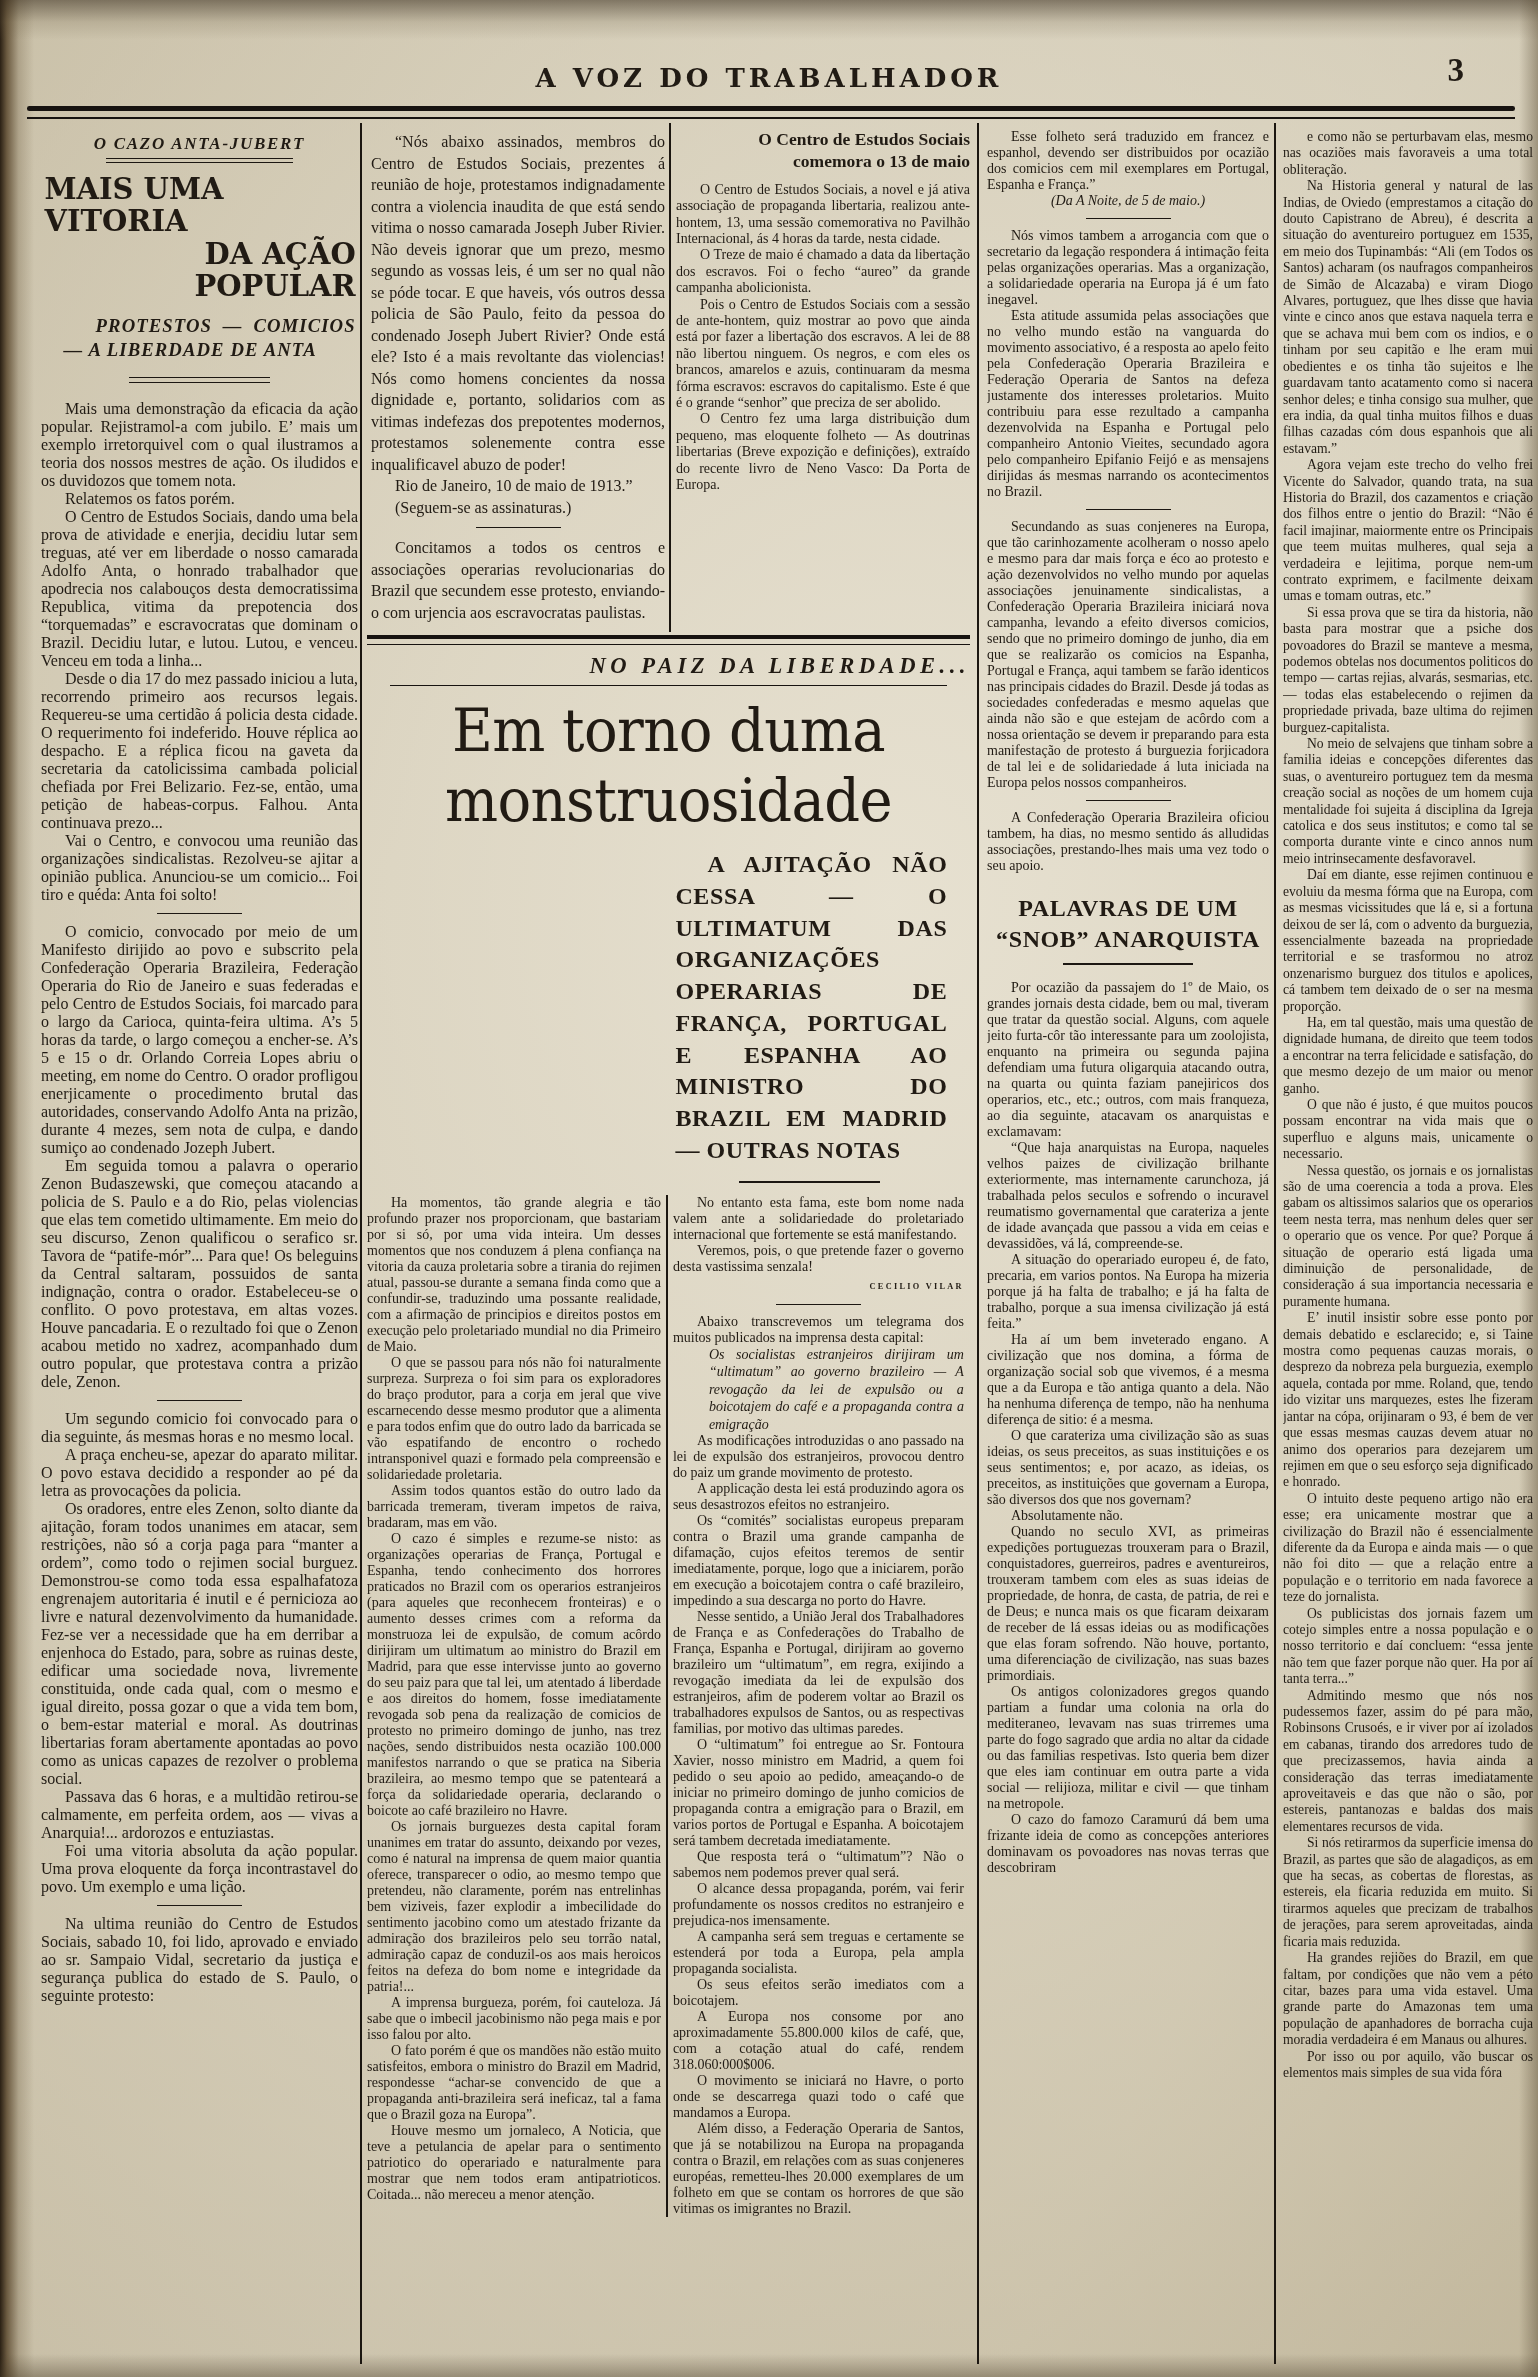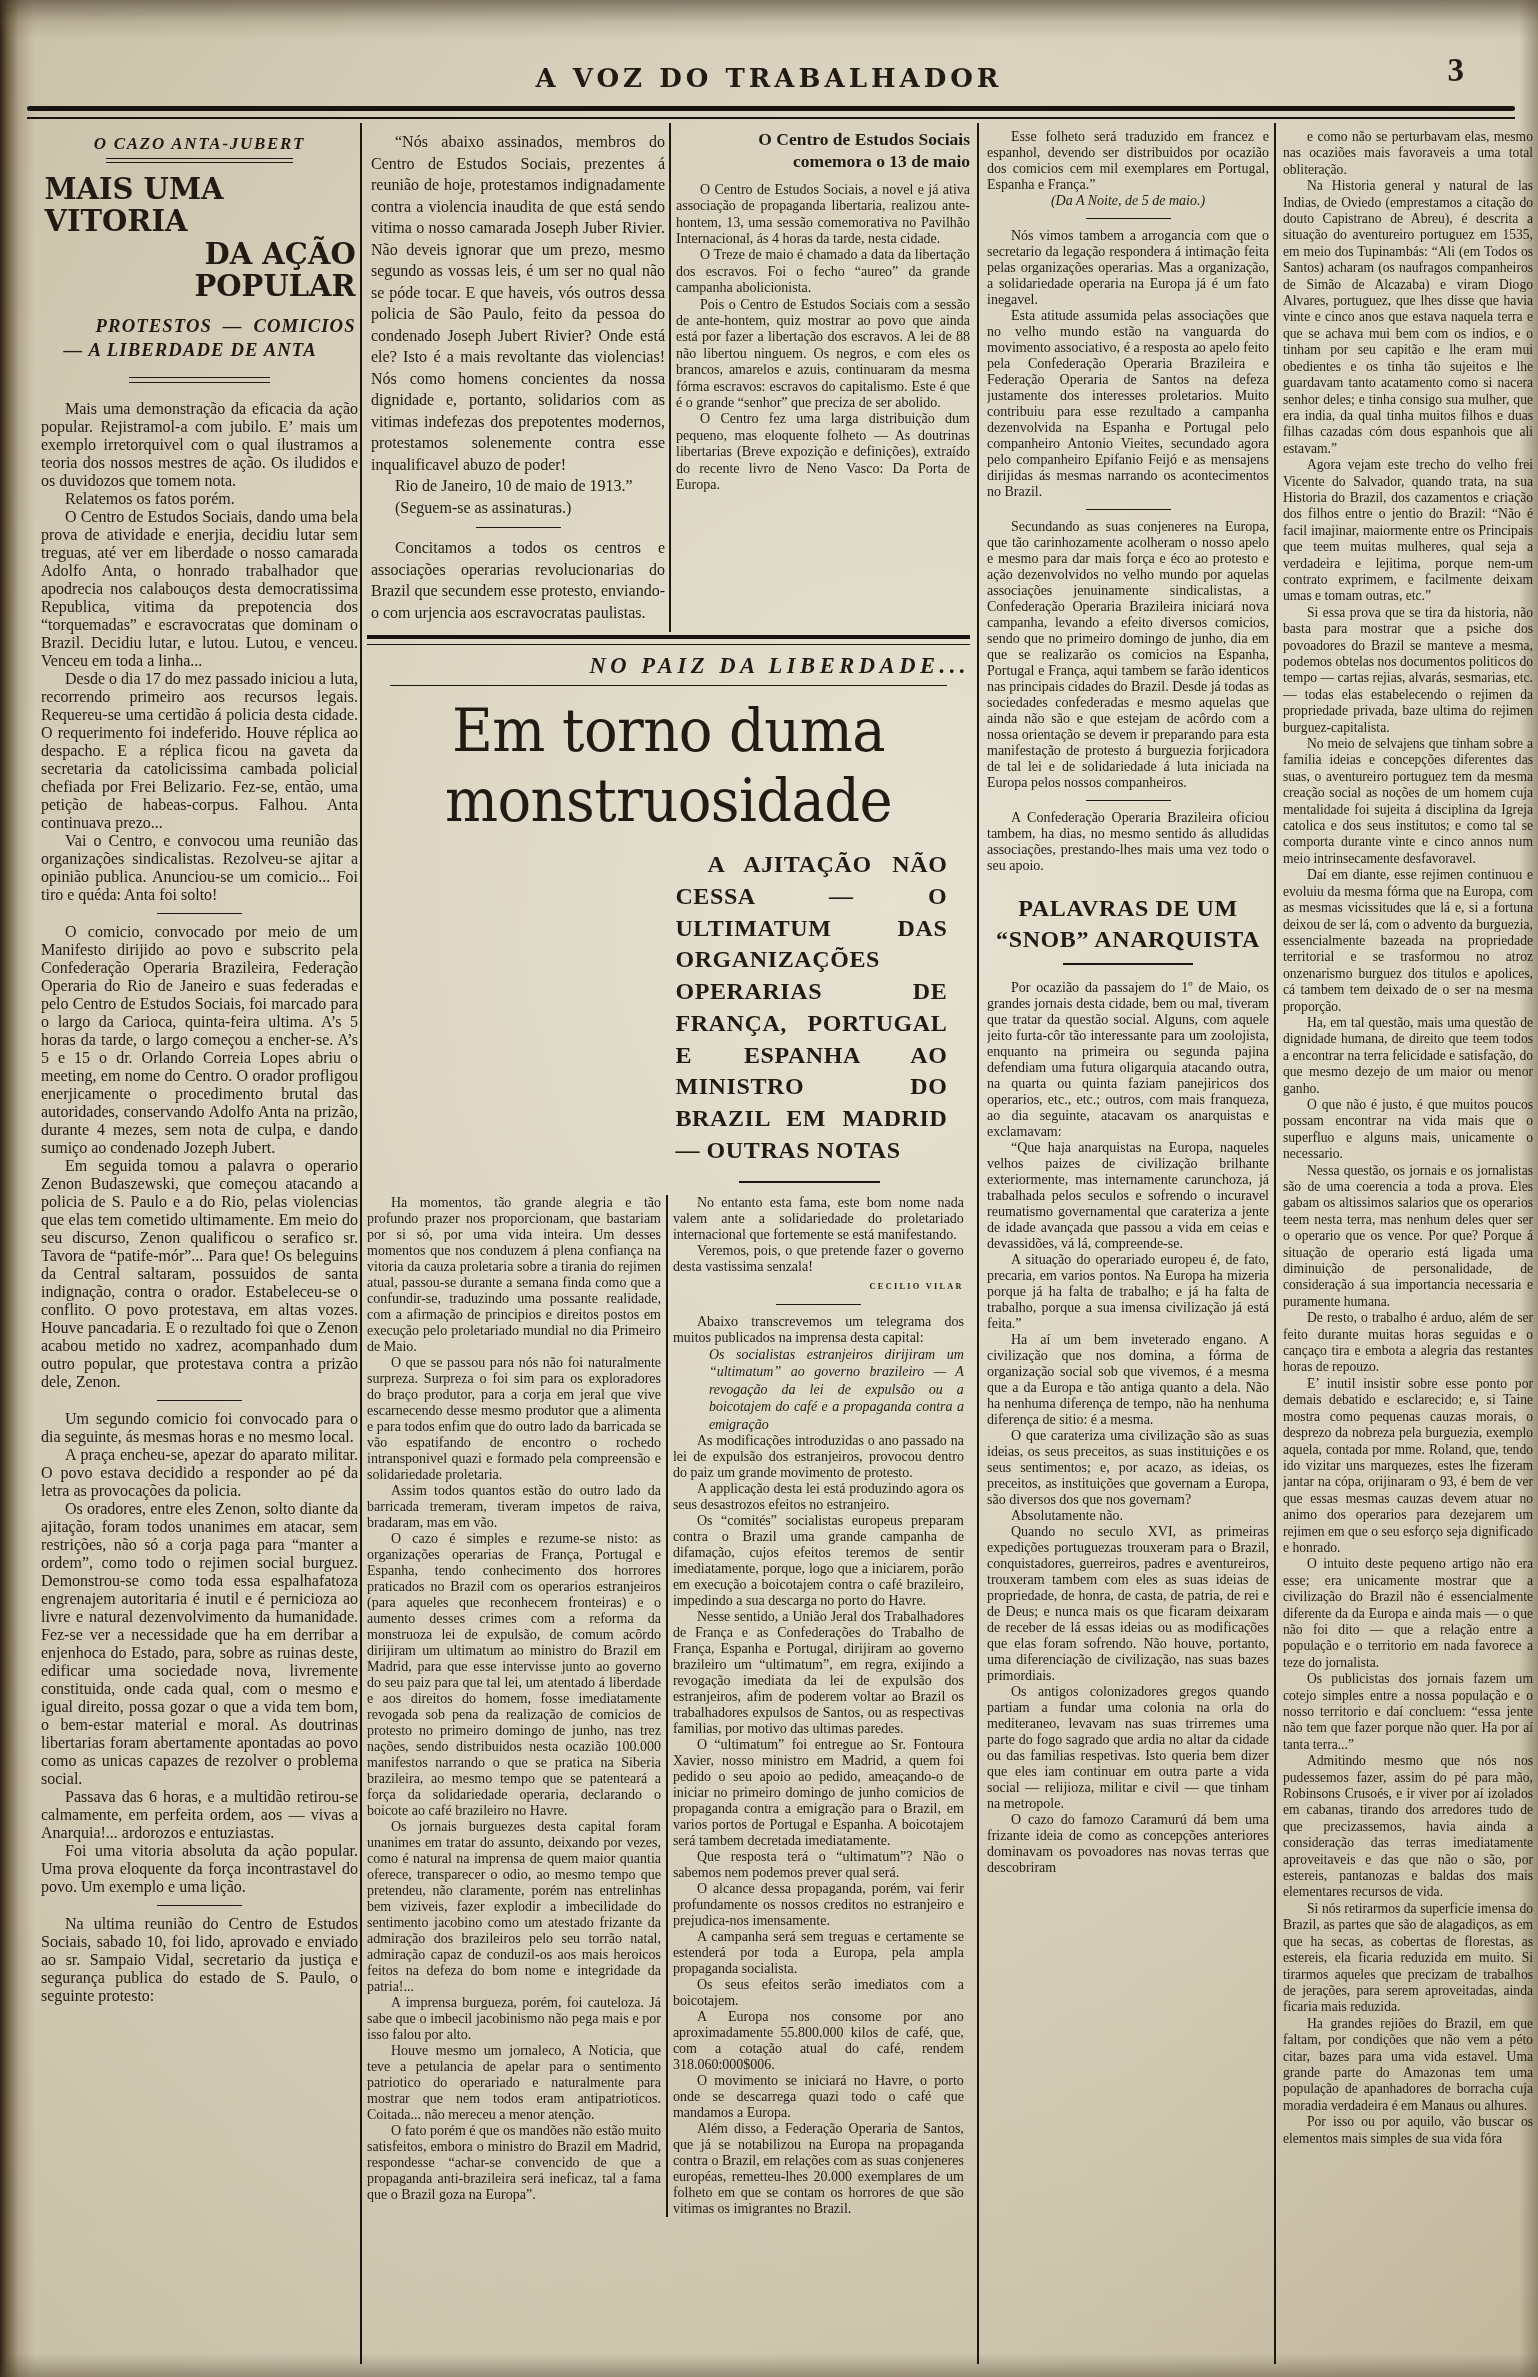--- a/index.html
+++ b/index.html
@@ -151,22 +151,22 @@
   <div class="m-subhead">A AJITAÇÃO NÃO CESSA — O ULTIMATUM DAS ORGANIZAÇÕES OPERARIAS DE FRANÇA, PORTUGAL E ESPANHA AO MINISTRO DO BRAZIL EM MADRID — OUTRAS NOTAS</div>
   <div class="m-subrule"></div>
   <div class="m-cols">
     <div class="m-left ml">
         <p>Ha momentos, tão grande alegria e tão profundo prazer nos proporcionam, que bastariam por si só, por uma vida inteira. Um desses momentos que nos conduzem á plena confiança na vitoria da cauza proletaria sobre a tirania do rejimen atual, passou-se durante a semana finda como que a confundir-se, traduzindo uma possante realidade, com a afirmação de principios e direitos postos em execução pelo proletariado mundial no dia Primeiro de Maio.</p>
         <p>O que se passou para nós não foi naturalmente surpreza. Surpreza o foi sim para os exploradores do braço produtor, para a corja em jeral que vive escarnecendo desse mesmo produtor que a alimenta e para todos enfim que do outro lado da barricada se vão espatifando de encontro o rochedo intransponivel quazi e formado pela compreensão e solidariedade proletaria.</p>
         <p>Assim todos quantos estão do outro lado da barricada tremeram, tiveram impetos de raiva, bradaram, mas em vão.</p>
         <p>O cazo é simples e rezume-se nisto: as organizações operarias de França, Portugal e Espanha, tendo conhecimento dos horrores praticados no Brazil com os operarios estranjeiros (para aqueles que reconhecem fronteiras) e o aumento desses crimes com a reforma da monstruoza lei de expulsão, de comum acôrdo dirijiram um ultimatum ao ministro do Brazil em Madrid, para que esse intervisse junto ao governo do seu paiz para que tal lei, um atentado á liberdade e aos direitos do homem, fosse imediatamente revogada sob pena da realização de comicios de protesto no primeiro domingo de junho, nas trez nações, sendo distribuidos nesta ocazião 100.000 manifestos narrando o que se pratica na Siberia brazileira, ao mesmo tempo que se patenteará a força da solidariedade operaria, declarando o boicote ao café brazileiro no Havre.</p>
         <p>Os jornais burguezes desta capital foram unanimes em tratar do assunto, deixando por vezes, como é natural na imprensa de quem maior quantia oferece, transparecer o odio, ao mesmo tempo que pretendeu, não claramente, porém nas entrelinhas bem viziveis, fazer explodir a imbecilidade do sentimento jacobino como um atestado frizante da admiração dos brazileiros pelo seu torrão natal, admiração capaz de conduzil-os aos mais heroicos feitos na defeza do bom nome e integridade da patria!...</p>
         <p>A imprensa burgueza, porém, foi cauteloza. Já sabe que o imbecil jacobinismo não pega mais e por isso falou por alto.</p>
+        <p>O fato porém é que os mandões não estão muito satisfeitos, embora o ministro do Brazil em Madrid, respondesse “achar-se convencido de que a propaganda anti-brazileira será ineficaz, tal a fama que o Brazil goza na Europa”.</p>
         <p>Houve mesmo um jornaleco, A Noticia, que teve a petulancia de apelar para o sentimento patriotico do operariado e naturalmente para mostrar que nem todos eram antipatrioticos. Coitada... não mereceu a menor atenção.</p>
-        <p>O fato porém é que os mandões não estão muito satisfeitos, embora o ministro do Brazil em Madrid, respondesse “achar-se convencido de que a propaganda anti-brazileira será ineficaz, tal a fama que o Brazil goza na Europa”.</p>
       </div>
     <div class="m-div"></div>
     <div class="m-right mr">
         <p>No entanto esta fama, este bom nome nada valem ante a solidariedade do proletariado internacional que fortemente se está manifestando.</p>
         <p>Veremos, pois, o que pretende fazer o governo desta vastissima senzala!</p>
         <p class="sig">Cecilio Vilar</p>
         <div class="psep"></div>
         <p>Abaixo transcrevemos um telegrama dos muitos publicados na imprensa desta capital:</p>
         <p class="lede">Os socialistas estranjeiros dirijiram um “ultimatum” ao governo brazileiro — A revogação da lei de expulsão ou a boicotajem do café e a propaganda contra a emigração</p>
         <p>As modificações introduzidas o ano passado na lei de expulsão dos estranjeiros, provocou dentro do paiz um grande movimento de protesto.</p>
@@ -219,21 +219,20 @@
   <div>
       <p>e como não se perturbavam elas, mesmo nas ocaziões mais favoraveis a uma total obliteração.</p>
       <p>Na Historia general y natural de las Indias, de Oviedo (emprestamos a citação do douto Capistrano de Abreu), é descrita a situação do aventureiro portuguez em 1535, em meio dos Tupinambás: “Ali (em Todos os Santos) acharam (os naufragos companheiros de Simão de Alcazaba) e viram Diogo Alvares, portuguez, que lhes disse que havia vinte e cinco anos que estava naquela terra e que se achava mui bem com os indios, e o tinham por seu capitão e lhe eram mui obedientes e os tinha tão sujeitos e lhe guardavam tanto acatamento como si nacera senhor deles; e tinha consigo sua mulher, que era india, da qual tinha muitos filhos e duas filhas cazadas cóm dous espanhois que ali estavam.”</p>
       <p>Agora vejam este trecho do velho frei Vicente do Salvador, quando trata, na sua Historia do Brazil, dos cazamentos e criação dos filhos entre o jentio do Brazil: “Não é facil imajinar, maiormente entre os Principais que teem muitas mulheres, qual seja a verdadeira e lejitima, porque nem-um contrato exprimem, e facilmente deixam umas e tomam outras, etc.”</p>
       <p>Si essa prova que se tira da historia, não basta para mostrar que a psiche dos povoadores do Brazil se manteve a mesma, podemos obtelas nos documentos politicos do tempo — cartas rejias, alvarás, sesmarias, etc. — todas elas estabelecendo o rejimen da propriedade privada, baze ultima do rejimen burguez-capitalista.</p>
       <p>No meio de selvajens que tinham sobre a familia ideias e concepções diferentes das suas, o aventureiro portuguez tem da mesma creação social as noções de um homem cuja mentalidade foi sujeita á disciplina da Igreja catolica e dos seus institutos; e como tal se comporta durante vinte e cinco annos num meio intrinsecamente desfavoravel.</p>
       <p>Daí em diante, esse rejimen continuou e evoluiu da mesma fórma que na Europa, com as mesmas vicissitudes que lá e, si a fortuna deixou de ser lá, com o advento da burguezia, essencialmente bazeada na propriedade territorial e se trasformou no atroz onzenarismo burguez dos titulos e apolices, cá tambem tem deixado de o ser na mesma proporção.</p>
       <p>Ha, em tal questão, mais uma questão de dignidade humana, de direito que teem todos a encontrar na terra felicidade e satisfação, do que mesmo dezejo de um maior ou menor ganho.</p>
       <p>O que não é justo, é que muitos poucos possam encontrar na vida mais que o superfluo e alguns mais, unicamente o necessario.</p>
       <p>Nessa questão, os jornais e os jornalistas são de uma coerencia a toda a prova. Eles gabam os altissimos salarios que os operarios teem nesta terra, mas nenhum deles quer ser o operario que os vence. Por que? Porque á situação de operario está ligada uma diminuição de personalidade, de consideração á sua importancia necessaria e puramente humana.</p>
-      <p>De resto, o trabalho é arduo, além de ser feito durante muitas horas seguidas e o cançaço tira e embota a alegria das restantes horas de repouzo.</p>
       <p>E’ inutil insistir sobre esse ponto por demais debatido e esclarecido; e, si Taine mostra como pequenas cauzas morais, o desprezo da nobreza pela burguezia, exemplo aquela, contada por mme. Roland, que, tendo ido vizitar uns marquezes, estes lhe fizeram jantar na cópa, orijinaram o 93, é bem de ver que essas mesmas cauzas devem atuar no animo dos operarios para dezejarem um rejimen em que o seu esforço seja dignificado e honrado.</p>
       <p>O intuito deste pequeno artigo não era esse; era unicamente mostrar que a civilização do Brazil não é essencialmente diferente da da Europa e ainda mais — o que não foi dito — que a relação entre a população e o territorio em nada favorece a teze do jornalista.</p>
       <p>Os publicistas dos jornais fazem um cotejo simples entre a nossa população e o nosso territorio e daí concluem: “essa jente não tem que fazer porque não quer. Ha por aí tanta terra...”</p>
       <p>Admitindo mesmo que nós nos pudessemos fazer, assim do pé para mão, Robinsons Crusoés, e ir viver por aí izolados em cabanas, tirando dos arredores tudo de que precizassemos, havia ainda a consideração das terras imediatamente aproveitaveis e das que não o são, por estereis, pantanozas e baldas dos mais elementares recursos de vida.</p>
       <p>Si nós retirarmos da superficie imensa do Brazil, as partes que são de alagadiços, as em que ha secas, as cobertas de florestas, as estereis, ela ficaria reduzida em muito. Si tirarmos aqueles que precizam de trabalhos de jerações, para serem aproveitadas, ainda ficaria mais reduzida.</p>
       <p>Ha grandes rejiões do Brazil, em que faltam, por condições que não vem a péto citar, bazes para uma vida estavel. Uma grande parte do Amazonas tem uma população de apanhadores de borracha cuja moradia verdadeira é em Manaus ou alhures.</p>
       <p>Por isso ou por aquilo, vão buscar os elementos mais simples de sua vida fóra</p>
     </div>
 </div>
 

